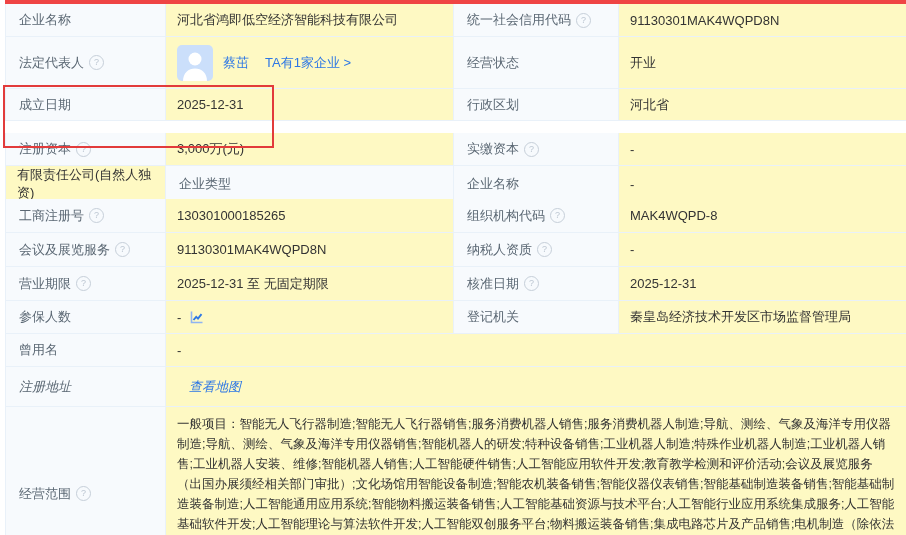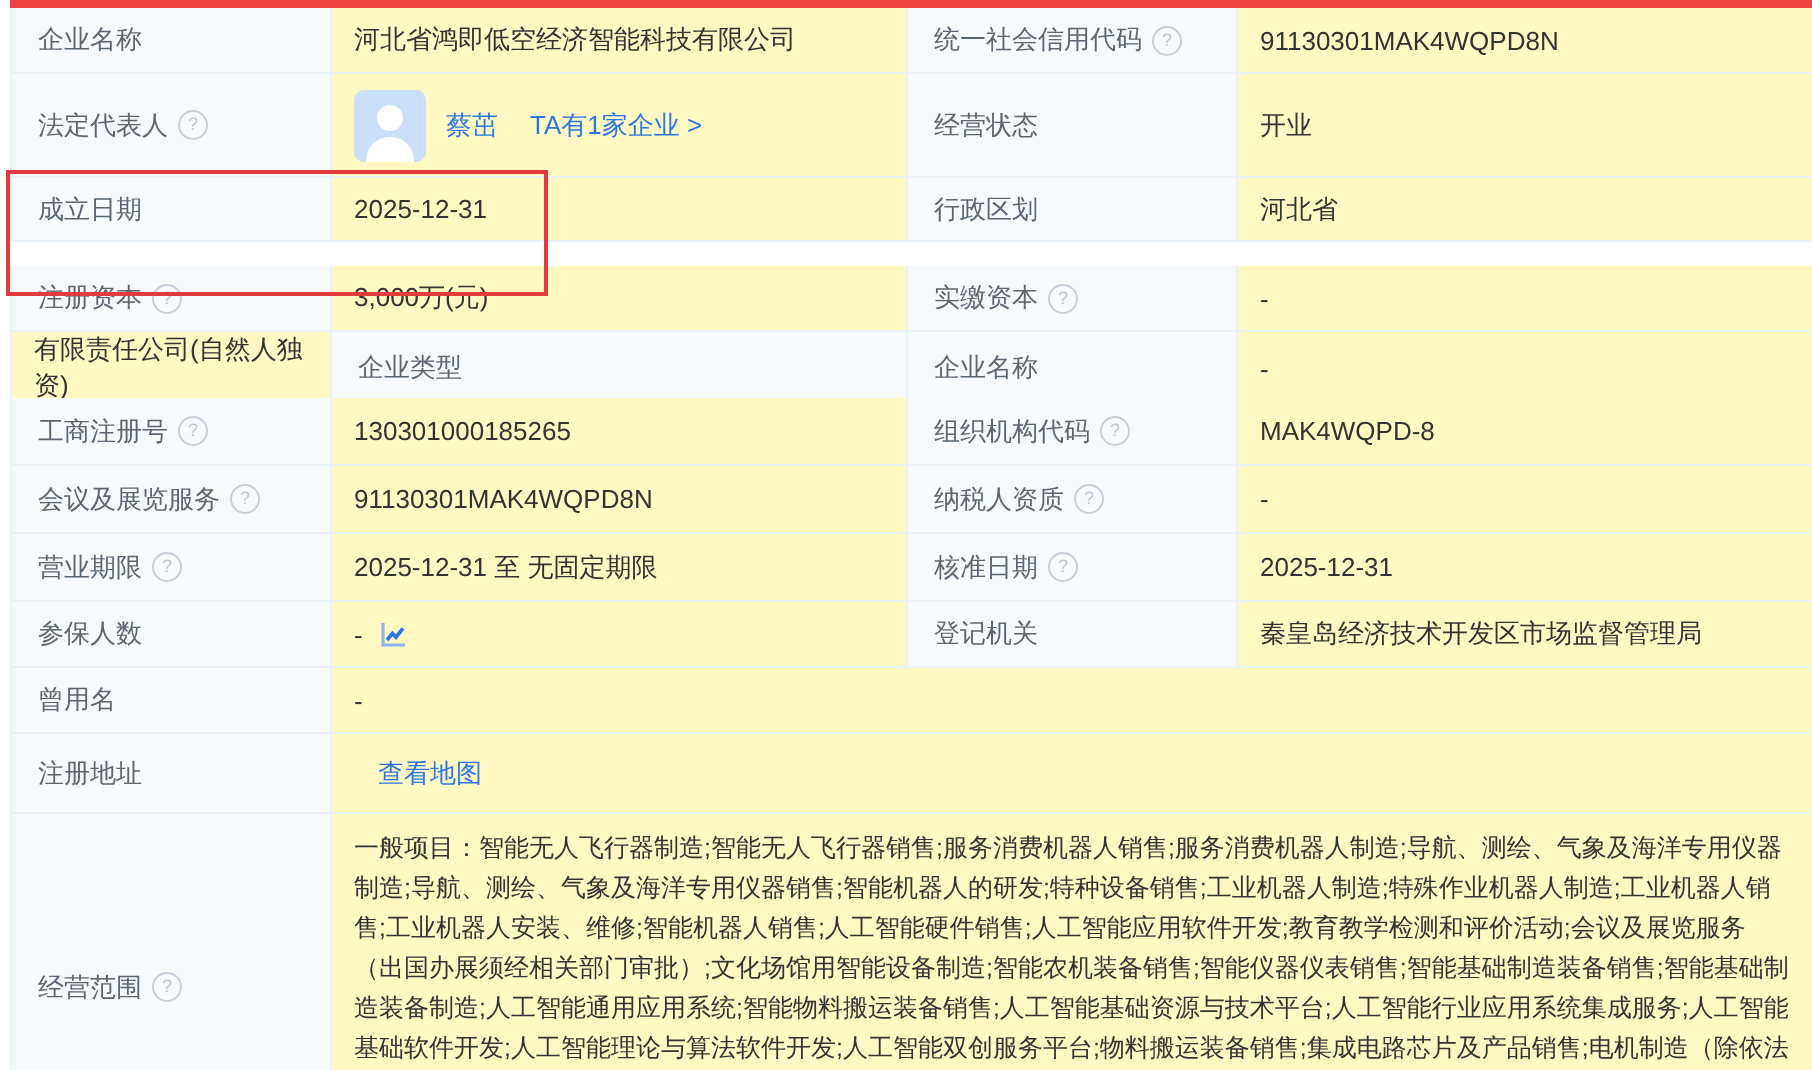--- a/index.html
+++ b/index.html
@@ -223,21 +223,21 @@
 
   <div class="row span2" style="height:33px;">
     <div class="cell label">
       <span>曾用名</span>
     </div>
     <div class="cell value">
       <span>-</span>
     </div>
   </div>
 
-  <div class="row span2" style="height:40px;">
+  <div class="row span2" style="height:40px;font-style:italic;">
     <div class="cell label">
       <span>注册地址</span>
     </div>
     <div class="cell value">
       <a class="lnk addr-link">查看地图</a>
     </div>
   </div>
 
   <div class="row span2" style="height:144px;">
     <div class="cell label">

